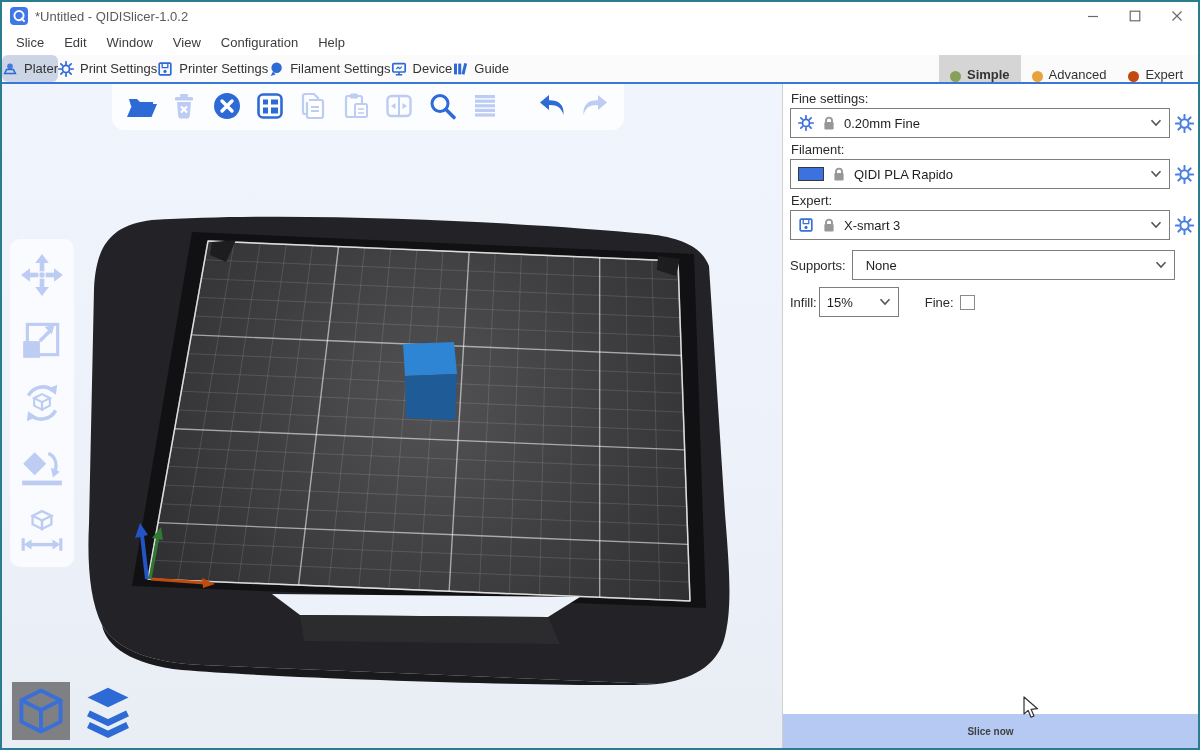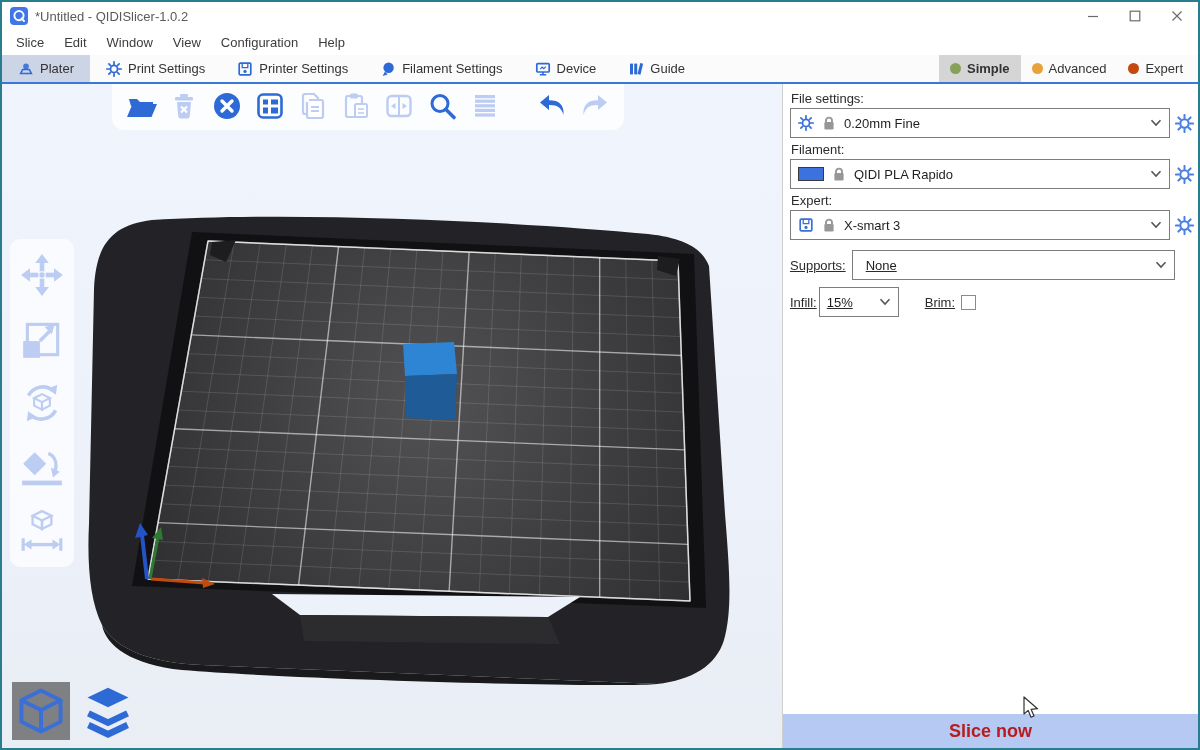--- a/index.html
+++ b/index.html
@@ -13,25 +13,25 @@
   .title-text { font-size:13px; color:#5a5a5a; margin-left:7px; flex:1; }
   .win-controls { display:flex; height:100%; }
   .win-btn { width:42px; height:100%; display:flex; align-items:center; justify-content:center; }
 
   
   .menubar { height:25px; display:flex; align-items:center; padding-left:4px; background:#fff; flex:0 0 auto; }
   .menu-item { font-size:13px; color:#3c3c3c; padding:3px 10px; }
 
   
   .tabbar { height:29px; display:flex; align-items:stretch; background:#fbfbfc; border-bottom:2px solid #3a77d6; flex:0 0 auto; }
-  .tab { display:flex; align-items:center; gap:6px; padding:0 16px; font-size:13px; color:#333; }
+  .tab { display:flex; align-items:center; gap:6px; padding:0 0; font-size:13px; color:#333;border-radius:6px; }
   .tab.active { background:#ccd5e6; }
   .tab svg { width:16px; height:16px; color:#2e6ad6; }
   .modes { margin-left:auto; display:flex; align-items:stretch; padding-right:4px; }
-  .mode { display:flex; align-items:center; gap:6px; padding:0 11px; font-size:13px; color:#333; }
+  .mode { display:flex; align-items:flex-end; gap:6px; padding:0 11px; font-size:13px; color:#333; }
   .mode.active { background:#d5d5d5; font-weight:bold; }
   .dot { width:11px; height:11px; border-radius:50%; }
   .dot-simple { background:#87a05a; }
   .dot-advanced { background:#e8a23c; }
   .dot-expert { background:#c24a10; }
 
   
   .main { flex:1; display:flex; min-height:0; }
   .viewport { width:780px; position:relative; background:linear-gradient(180deg,#f0f4fc 0%, #edf1fa 55%, #e9edf4 100%); overflow:hidden; }
   .viewport svg.scene { position:absolute; left:0; top:0; width:780px; height:665px; }
@@ -56,24 +56,24 @@
   
   .sidebar { width:416px; border-left:1px solid #cfcfcf; background:#fff; position:relative; padding-top:3px; }
   .srow-label { font-size:13px; color:#2b2b2b; margin:4px 8px 2px; }
   .dd-row { display:flex; align-items:center; margin:0 4px 2px 7px; gap:5px; }
   .dd { flex:1; height:30px; border:1px solid #7d7d7d; background:#fff; display:flex; align-items:center; padding:0 7px; gap:7px; font-size:13px; color:#1e1e1e; }
   .dd .chev { margin-left:auto; width:12px; height:8px; flex:0 0 auto; }
   .dd-ico { width:16px; height:16px; flex:0 0 auto; color:#3a6fd8; }
   .swatch { width:26px; height:14px; border:1px solid #3a3a3a; background:#3b72de; flex:0 0 auto; }
   .gear-btn { width:19px; height:19px; color:#4a7fe0; flex:0 0 auto; }
   .gear-btn svg { width:19px; height:19px; }
-  .inline-row { display:flex; align-items:center; margin:7px 4px 0 7px; font-size:13px; color:#2b2b2b;text-decoration:underline; }
+  .inline-row { display:flex; align-items:center; margin:7px 4px 0 7px; font-size:13px; color:#2b2b2b; }
   .dd.small { flex:0 0 80px; margin-left:2px; }
   .cb { width:15px; height:15px; border:1px solid #8a8a8a; background:#fff; margin-left:6px; }
-  .slice-btn { position:absolute; left:0; right:0; bottom:0; height:34px; background:#b5c9f3; border:none; font-family:"Liberation Sans",sans-serif; font-size:18px; font-weight:bold; color:#b91c1c; }
+  .slice-btn { position:absolute; left:0; right:0; bottom:0; height:34px; background:#b5c9f3; border:none; font-family:"Liberation Sans",sans-serif; font-size:10px; font-weight:bold; color:#404040; }
 
   
   .cursor { position:absolute; left:1020px; top:694px; z-index:50; width:18px; height:24px; }
 </style>
 </head>
 <body>
 
 <svg width="0" height="0" style="position:absolute">
   <defs>
     <symbol id="ic-gear" viewBox="0 0 20 20">
@@ -416,21 +416,21 @@
           <svg viewBox="0 0 58 58">
               <path d="M29 4l22 10.5L29 25 7 14.5Z" fill="#2e6ad6"></path>
               <path d="M8 31.5l21 10 21-10" fill="none" stroke="#2e6ad6" stroke-width="7" stroke-linejoin="miter"></path>
               <path d="M8 44l21 10 21-10" fill="none" stroke="#2e6ad6" stroke-width="7" stroke-linejoin="miter"></path>
             </svg>
         </div>
       </div>
     </div>
 
     <div class="sidebar">
-      <div class="srow-label">File settings:</div>
+      <div class="srow-label">Fine settings:</div>
       <div class="dd-row">
         <div class="dd">
           <svg class="dd-ico" viewBox="0 0 20 20">
               <use href="#ic-gear"></use>
             </svg>
           <svg class="dd-ico" viewBox="0 0 16 16">
               <use href="#ic-lock"></use>
             </svg>
           <span>0.20mm Fine</span>
           <svg class="chev" viewBox="0 0 12 8">
@@ -489,21 +489,21 @@
       </div>
 
       <div class="inline-row">
         <span>Infill:</span>
         <div class="dd small">
           <span>15%</span>
           <svg class="chev" viewBox="0 0 12 8">
               <use href="#ic-chev"></use>
             </svg>
         </div>
-        <span style="margin-left:26px;">Brim:</span>
+        <span style="margin-left:26px;">Fine:</span>
         <span class="cb"></span>
       </div>
 
       <button class="slice-btn">Slice now</button>
     </div>
   </div>
 
   <svg class="cursor" viewBox="0 0 18 24">
     <path d="M2 1l0 17 4.2-3.6 2.8 6.8 3-1.3-2.9-6.6 6.4-.6Z" fill="#fff" stroke="#333" stroke-width="1.2" stroke-linejoin="round"></path>
   </svg>

